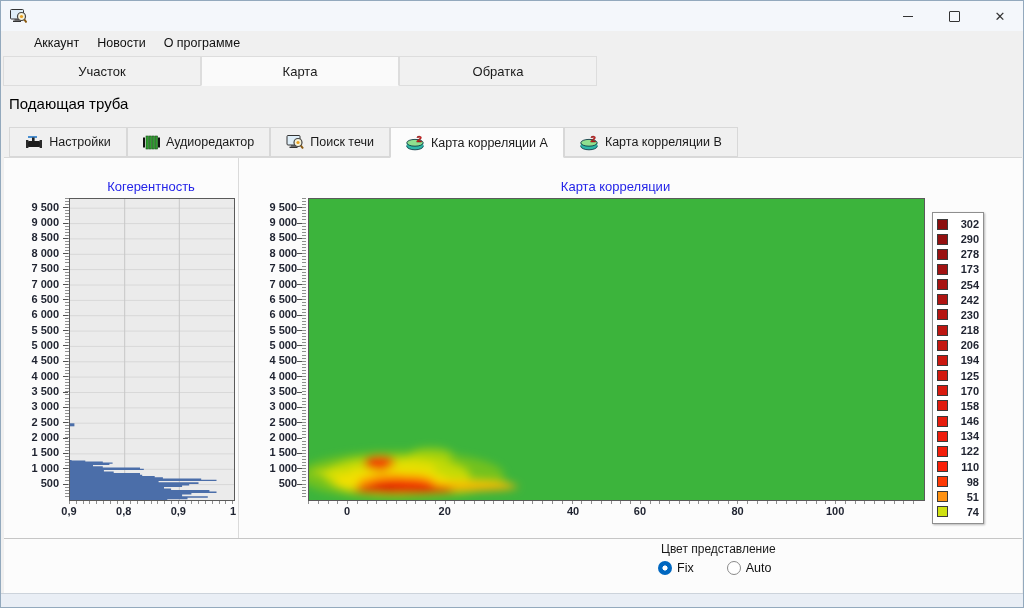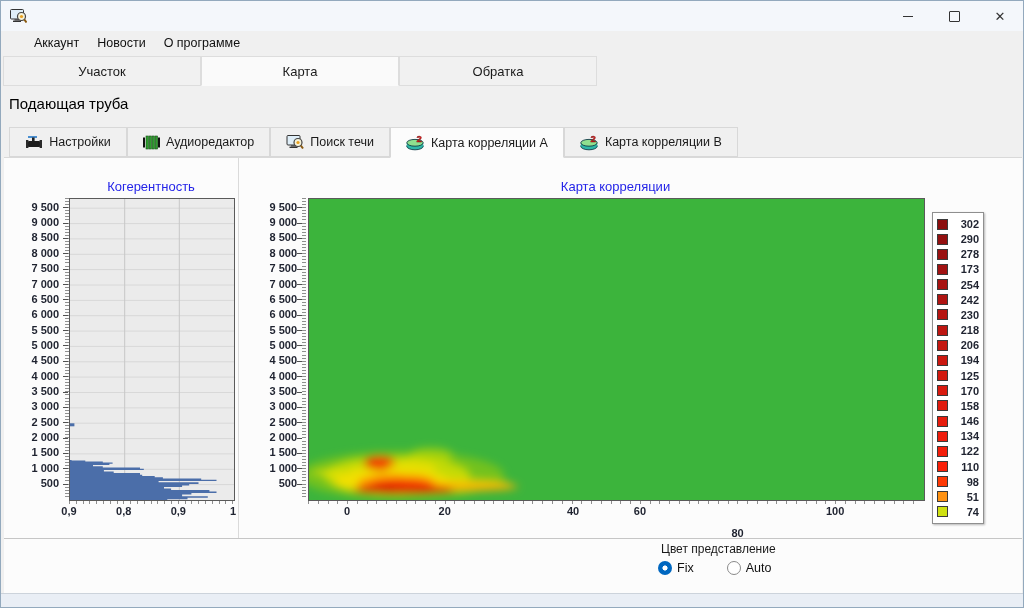--- a/index.html
+++ b/index.html
@@ -427,15 +427,15 @@
     <div class="ylab" style="left: 240px; top: 476.143px;">500</div>
     <div class="ytick" style="left: 296px; top: 482.643px;"></div>
     <div class="xlab" style="left: 68px;">0,9</div>
     <div class="xlab" style="left: 122.667px;">0,8</div>
     <div class="xlab" style="left: 177.333px;">0,9</div>
     <div class="xlab" style="left: 232px;">1</div>
     <div class="xlab" style="left: 346.048px;">0</div>
     <div class="xlab" style="left: 443.667px;">20</div>
     <div class="xlab" style="left: 572px;">40</div>
     <div class="xlab" style="left: 638.905px;">60</div>
-    <div class="xlab" style="left: 736.524px; margin-top: 22px;">80</div>
+    <div class="xlab" style="left: 736.524px;">80</div>
     <div class="xlab" style="left: 834.143px;">100</div>
   </div>
 
 </body></html>

